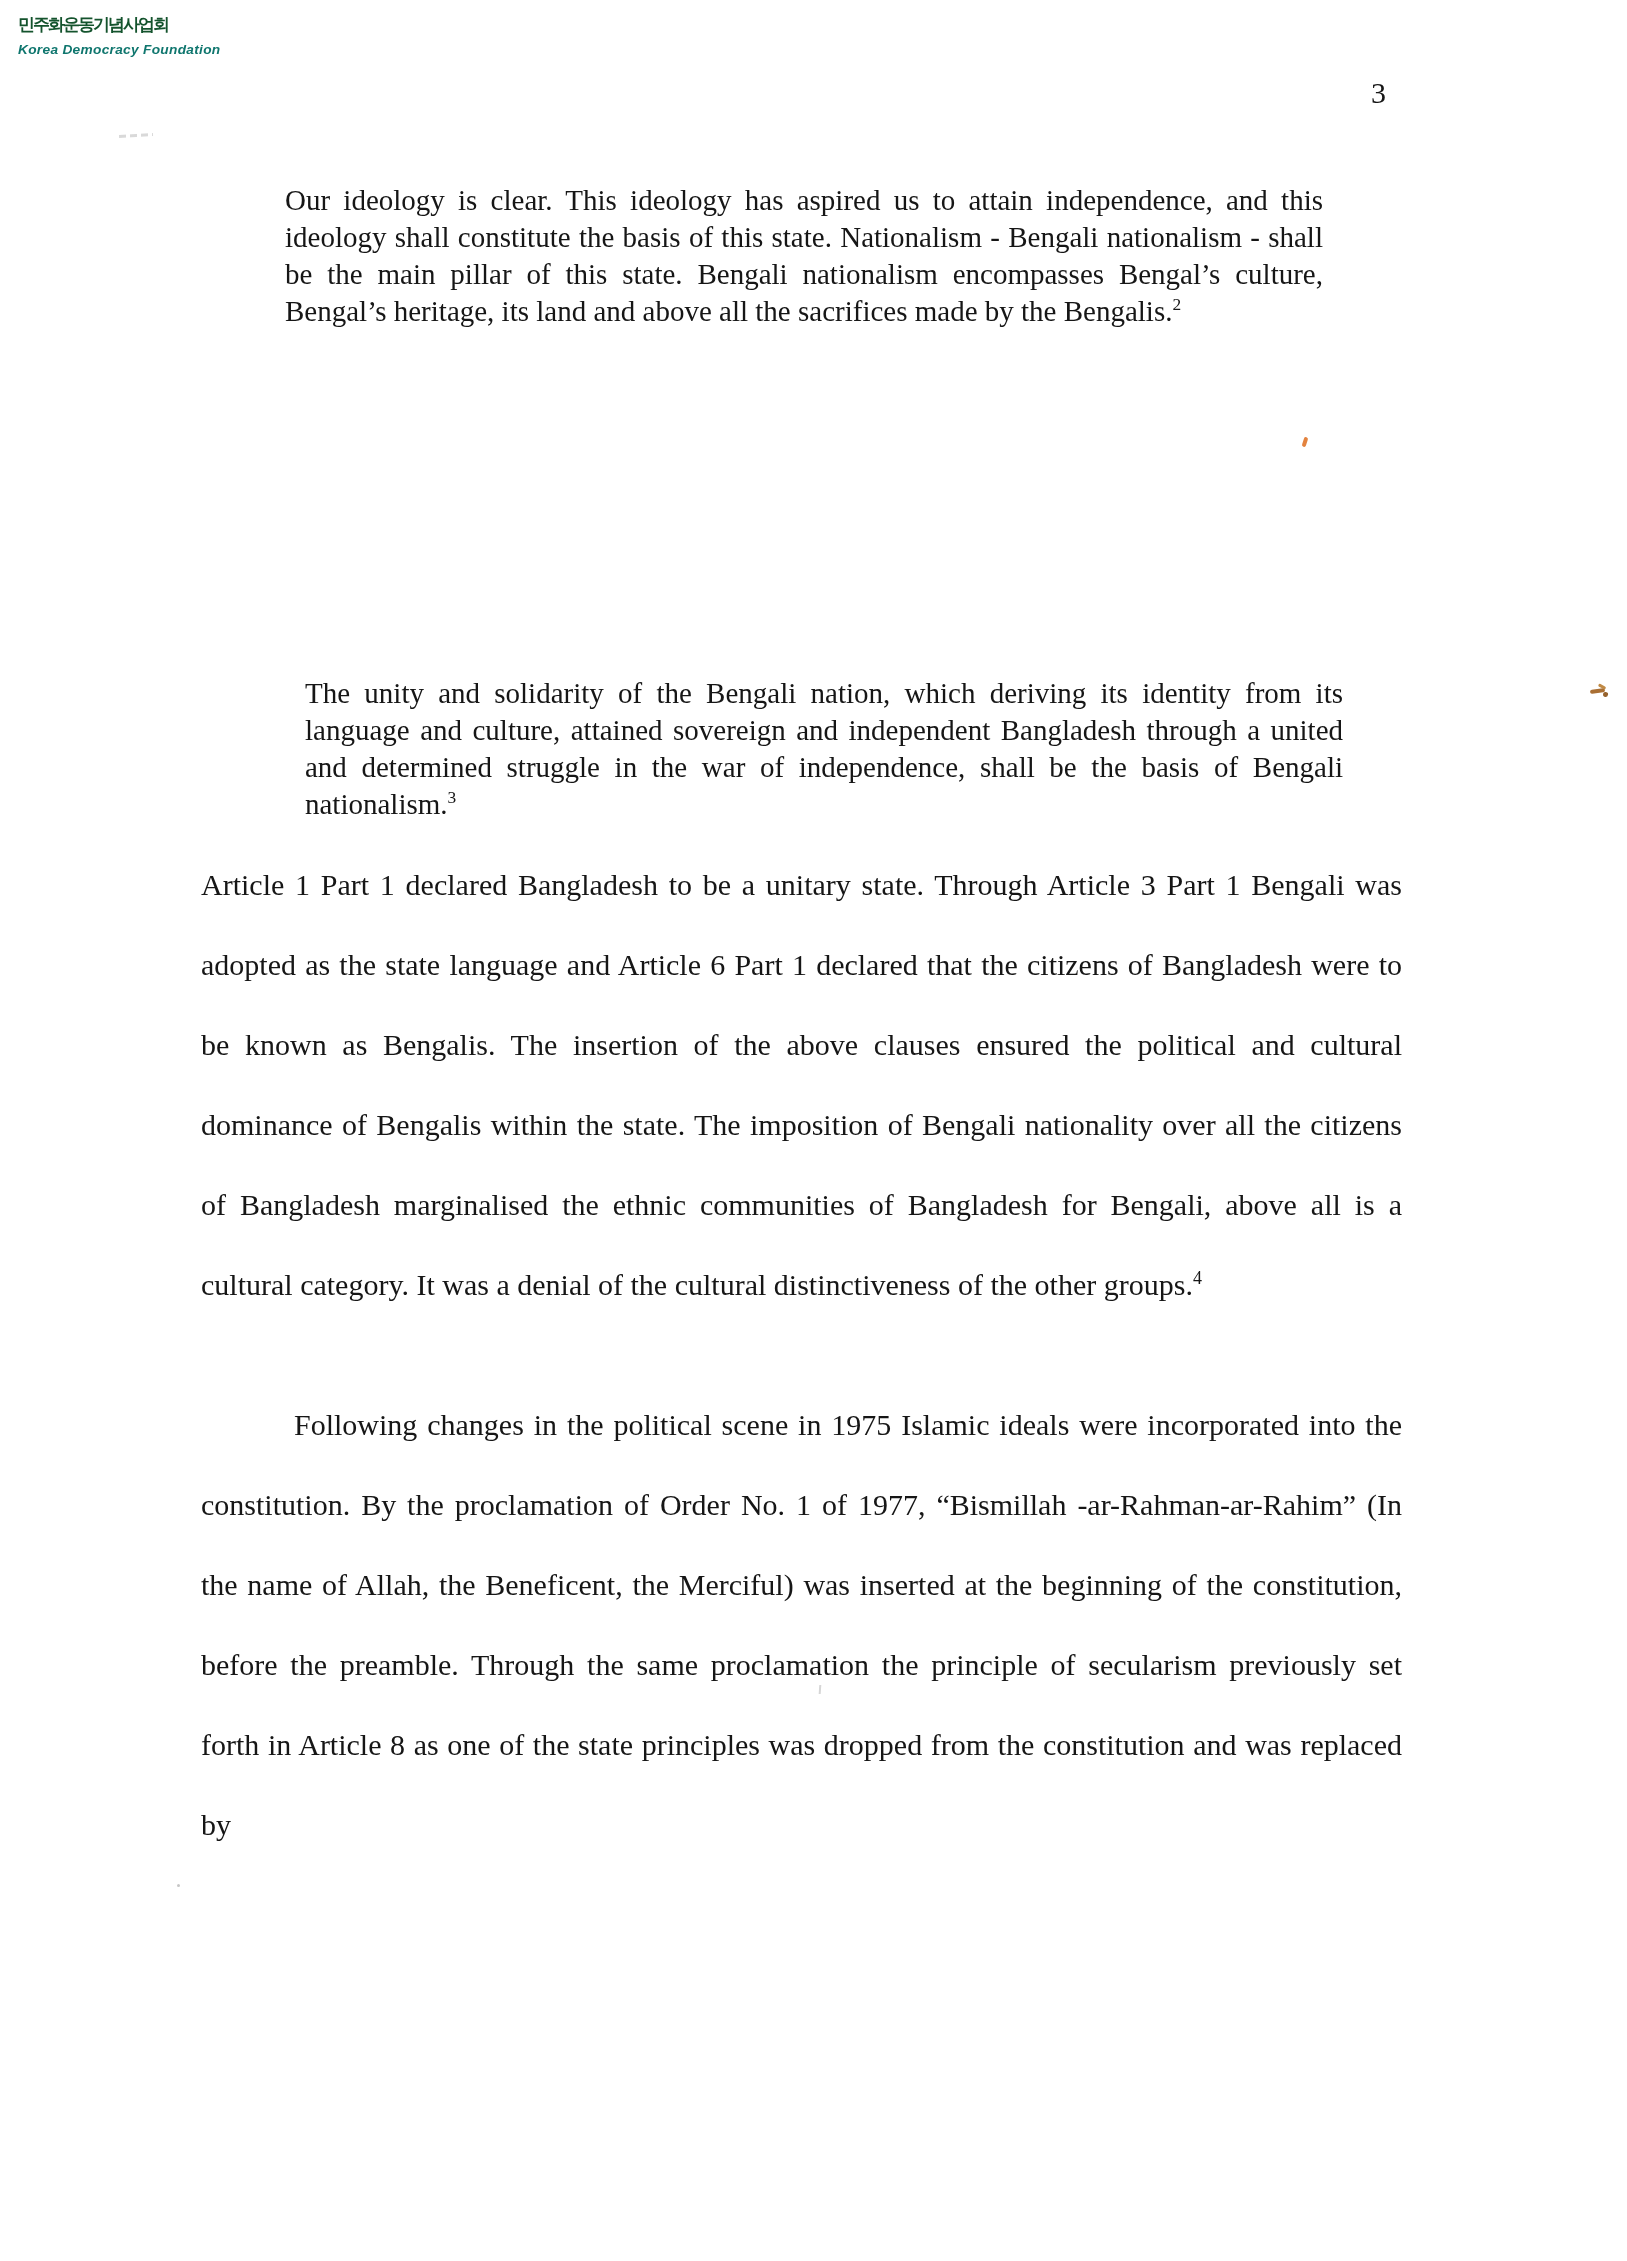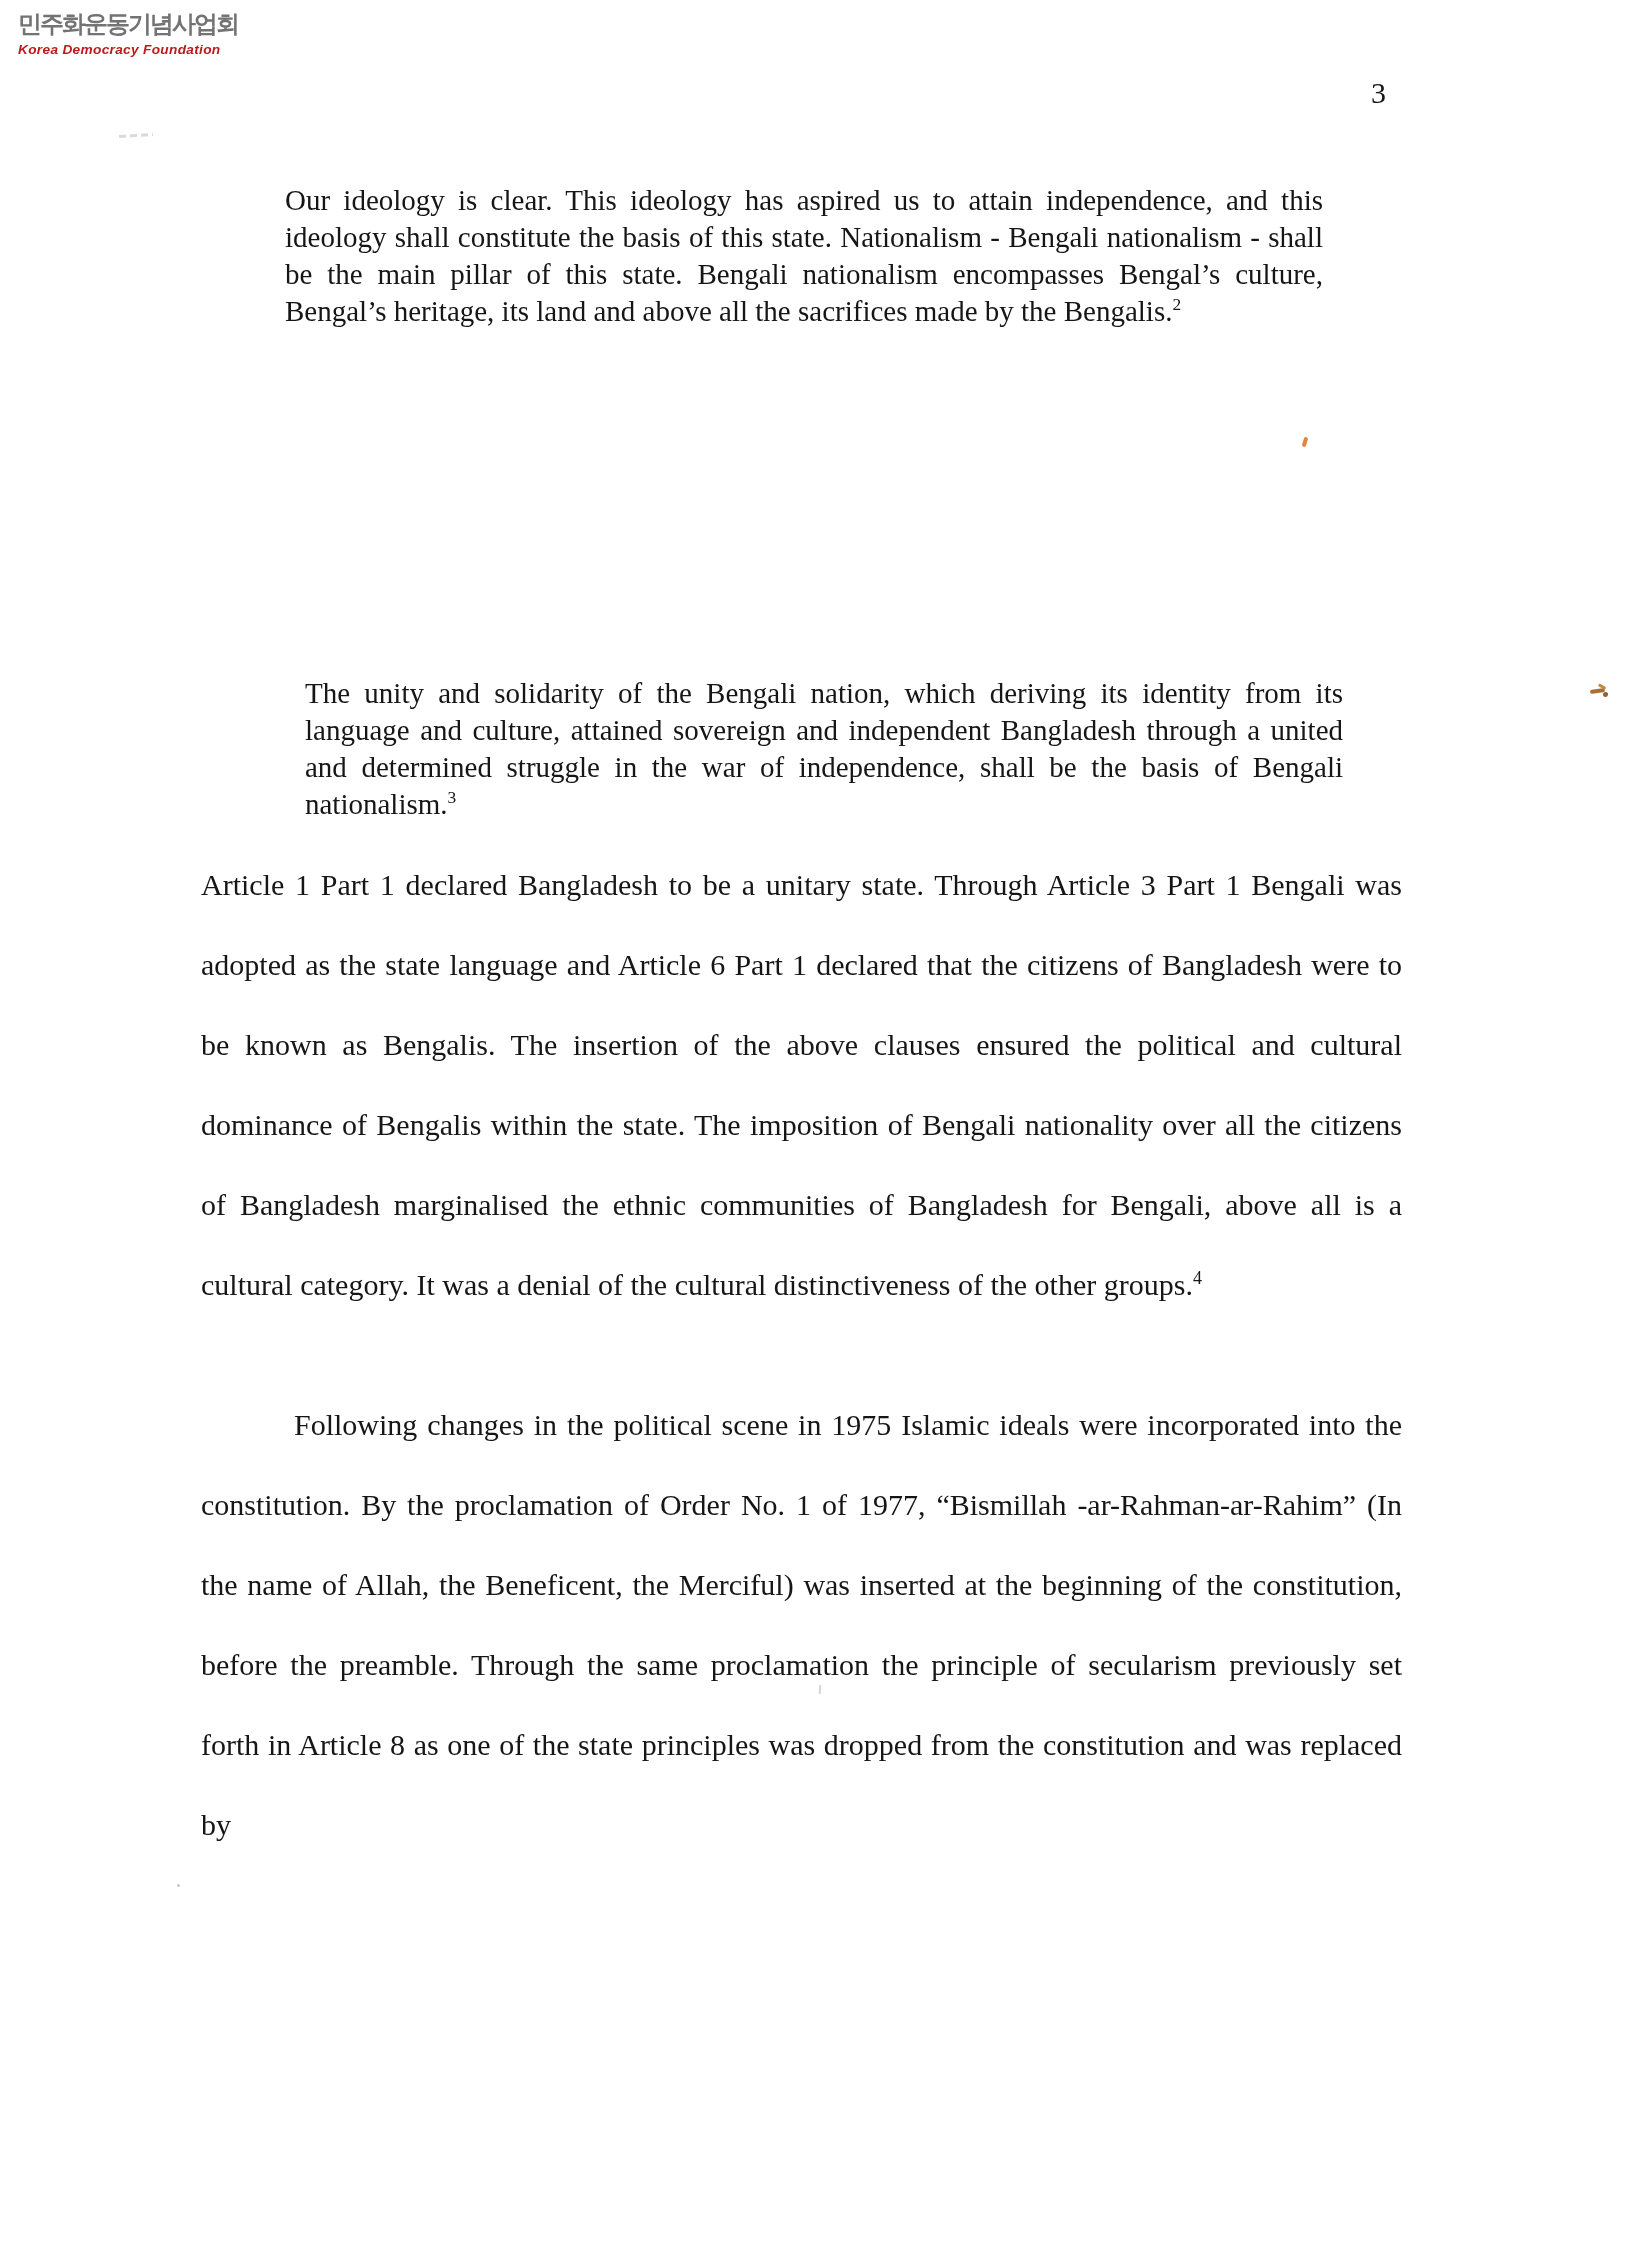--- a/index.html
+++ b/index.html
@@ -12,32 +12,32 @@
     font-family: "Liberation Serif", serif;
     color: #161616;
     overflow: hidden;
   }
 
   
   .logo { position: absolute; left: 18px; top: 9px; }
   .logo-kr {
     font-family: "DejaVu Sans", sans-serif;
     font-weight: bold;
-    font-size: 24px;
+    font-size: 17px;
     line-height: 30px;
-    color: #737373;
+    color: #14532d;
     letter-spacing: -2px;
   }
   .logo-en {
     margin-top: 3.3px;
     font-family: "Liberation Sans", sans-serif;
     font-weight: bold;
     font-style: italic;
     font-size: 13.7px;
-    color: #b91c1c;
+    color: #0f766e;
     letter-spacing: 0.3px;
   }
 
   
   .pagenum {
     position: absolute;
     left: 1371px;
     top: 76px;
     font-size: 30px;
   }

